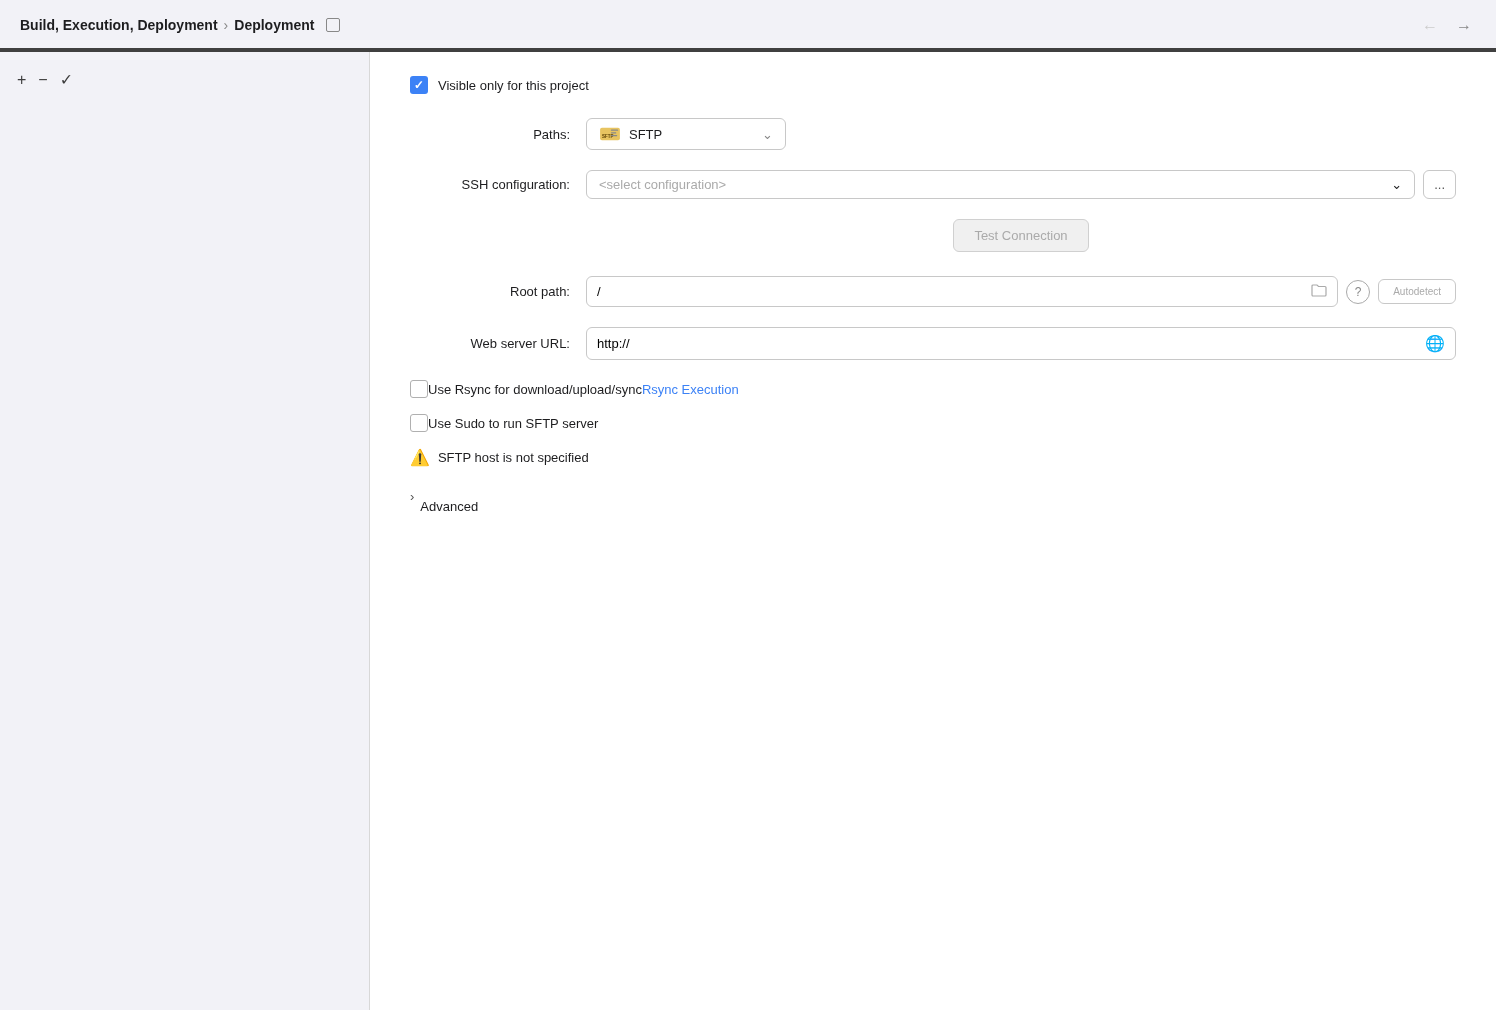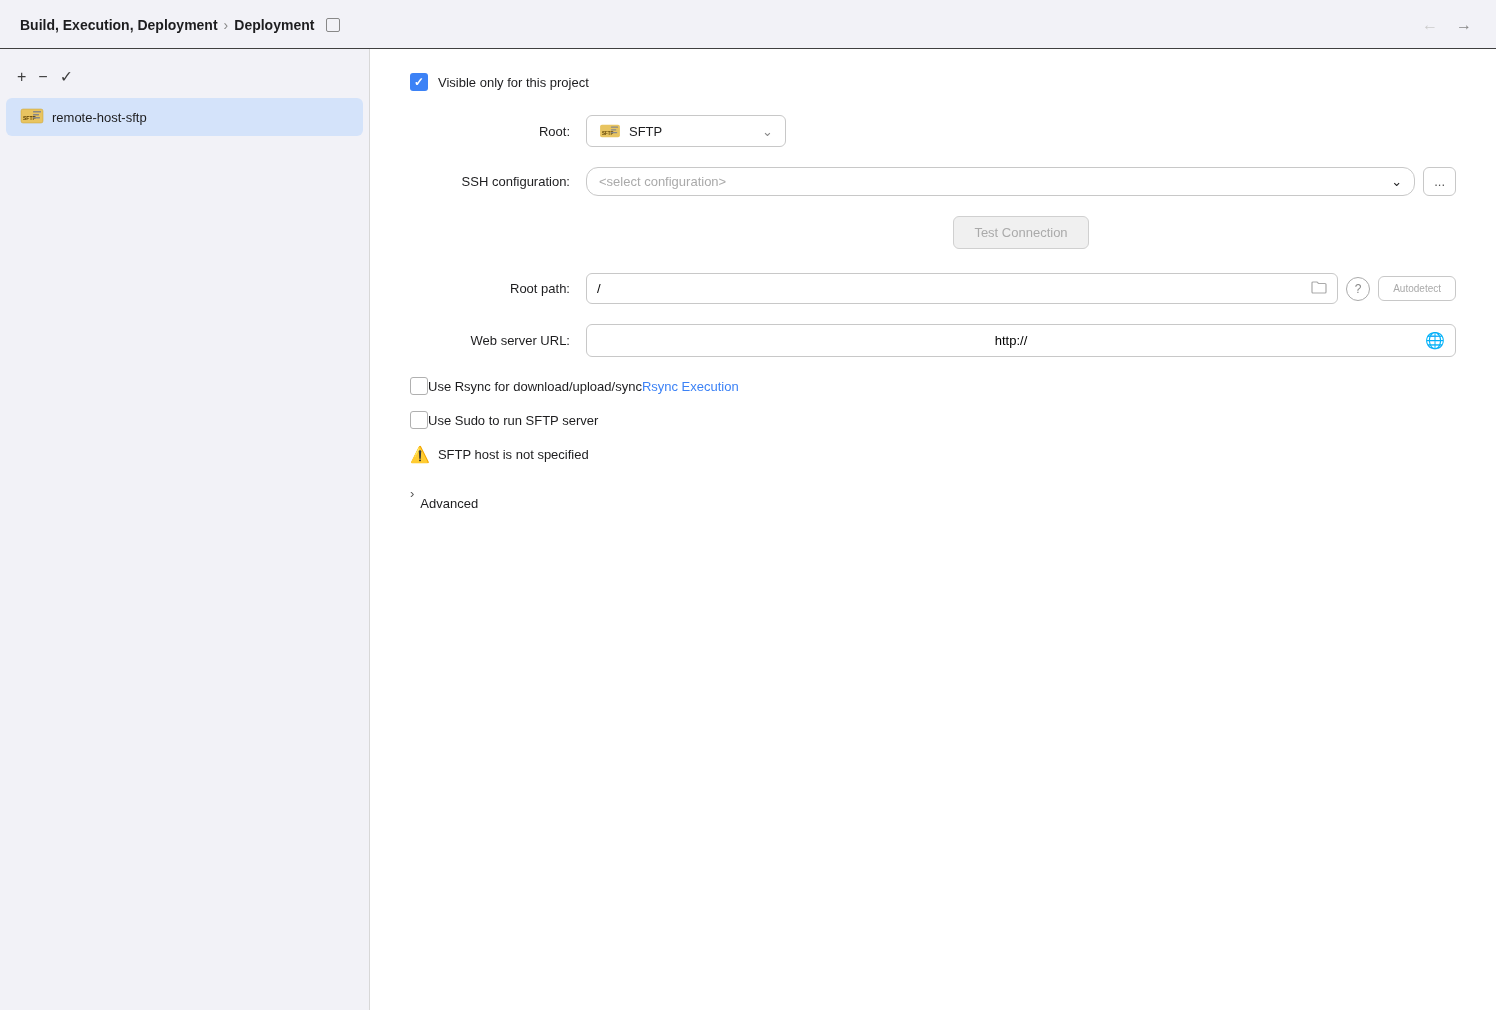--- a/index.html
+++ b/index.html
@@ -25,21 +25,21 @@
       display: flex;
       flex-direction: column;
     }
 
     .title-bar {
       background: #f2f2f7;
       padding: 14px 20px 0 20px;
       display: flex;
       align-items: center;
       justify-content: space-between;
-      border-bottom: 1px solid #404040;
+      border-bottom: 4px solid #404040;
       padding-bottom: 0;
     }
 
     .title-bar-left {
       display: flex;
       align-items: center;
       gap: 6px;
       font-size: 14px;
       font-weight: 500;
       padding-bottom: 12px;
@@ -237,21 +237,21 @@
 
     .select-box .caret {
       margin-left: auto;
       color: #888;
     }
 
     .ssh-select {
       flex: 1;
       background: #fff;
       border: 1px solid #c8c8c8;
-      border-radius: 12px;
+      border-radius: 6px;
       padding: 6px 12px;
       cursor: pointer;
       display: flex;
       align-items: center;
       justify-content: space-between;
     }
 
     .ssh-select .placeholder {
       color: #aaa;
     }
@@ -341,21 +341,20 @@
       align-items: center;
       justify-content: space-between;
     }
 
     .url-input-area input {
       border: none;
       outline: none;
       font-size: 13px;
       flex: 1;
       background: transparent;
-      text-align: center;
     }
 
     .icon-globe {
       color: #888;
       font-size: 16px;
     }
 
     .checkbox-row-plain {
       display: flex;
       align-items: center;
@@ -435,50 +434,36 @@
           <span>+</span>
         </button>
         <button class="toolbar-btn">
           <span>−</span>
         </button>
         <button class="toolbar-btn">
           <span>✓</span>
         </button>
       </div>
 
-      <div class="sidebar-item selected">
-
-        <div class="sftp-icon">
-          <svg width="24" height="20" viewBox="0 0 24 20">
-            <rect x="1" y="4" width="22" height="14" rx="2" fill="#e8c460"></rect>
-            <rect x="1" y="4" width="22" height="14" rx="2" fill="none" stroke="#c8a030" stroke-width="0.5"></rect>
-            <text x="3" y="15" font-size="5" font-weight="bold" fill="#5a3e00">SFTP</text>
-            <rect x="13" y="6" width="8" height="1.5" rx="0.5" fill="#888"></rect>
-            <rect x="13" y="9" width="6" height="1.5" rx="0.5" fill="#888"></rect>
-            <rect x="13" y="12" width="7" height="1.5" rx="0.5" fill="#888"></rect>
-          </svg>
-        </div>
-        <span>remote-host-sftp</span>
-      </div>
     </div>
 
     <div class="detail-panel">
 
 
       <div class="form-area">
 
         <div class="checkbox-row">
           <div class="checkbox-custom">
             <span class="checkmark">✓</span>
           </div>
           <span>Visible only for this project</span>
         </div>
 
         <div class="form-row">
-          <div class="form-label">Root:</div>
+          <div class="form-label">Paths:</div>
           <div class="form-control-area">
             <div class="select-box" style="min-width:200px;">
               <svg width="22" height="18" viewBox="0 0 24 20" style="flex-shrink:0;">
                 <rect x="1" y="3" width="22" height="14" rx="2" fill="#e8c460"></rect>
                 <text x="3" y="14" font-size="5" font-weight="bold" fill="#5a3e00">SFTP</text>
                 <rect x="13" y="5" width="8" height="1.5" rx="0.5" fill="#888"></rect>
                 <rect x="13" y="8" width="6" height="1.5" rx="0.5" fill="#888"></rect>
                 <rect x="13" y="11" width="7" height="1.5" rx="0.5" fill="#888"></rect>
               </svg>
               <span>SFTP</span>

